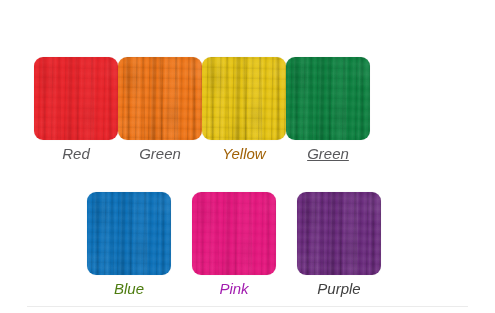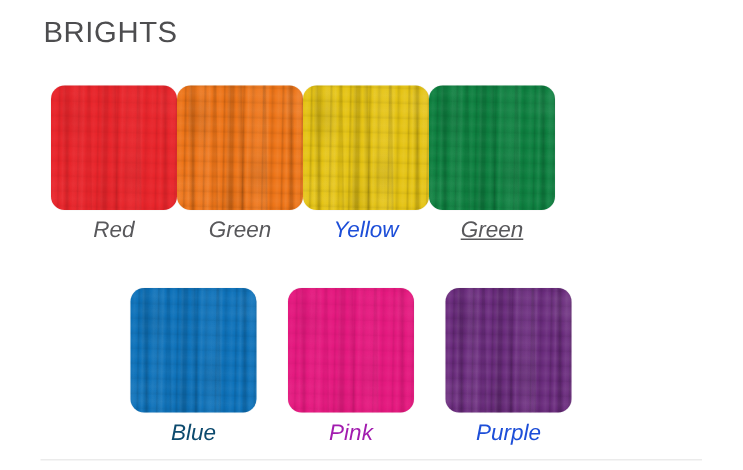--- a/index.html
+++ b/index.html
@@ -166,21 +166,20 @@
     width: 441px;
     height: 1px;
     background: #ebebeb;
   }
 </style>
 </head>
 <body style="background: rgb(255, 255, 255);">
 
 <div id="chart-root" style="background: rgb(255, 255, 255);">
 
-  <div id="chart-title" style="color: rgb(77, 77, 79);">BRIGHTS</div>
 
   <div class="swatch-row" id="swatch-row-1">
       <div class="swatch-cell">
         <div class="swatch-chip" style="background-color: rgb(232, 37, 43);">
           <div class="tex-wrap strength-low">
             <div class="tex tex-v1"></div>
             <div class="tex tex-v2"></div>
             <div class="tex tex-v3"></div>
             <div class="tex tex-h1"></div>
             <div class="tex tex-mottle"></div>
@@ -203,21 +202,21 @@
       <div class="swatch-cell">
         <div class="swatch-chip" style="background-color: rgb(229, 195, 18);">
           <div class="tex-wrap strength-high">
             <div class="tex tex-v1"></div>
             <div class="tex tex-v2"></div>
             <div class="tex tex-v3"></div>
             <div class="tex tex-h1"></div>
             <div class="tex tex-mottle"></div>
           </div>
         </div>
-        <div class="swatch-label" style="color: #1d4ed8;">Yellow</div>
+        <div class="swatch-label" style="color: #a16207;">Yellow</div>
       </div>
       <div class="swatch-cell">
         <div class="swatch-chip" style="background-color: rgb(14, 128, 64);">
           <div class="tex-wrap strength-medium">
             <div class="tex tex-v1"></div>
             <div class="tex tex-v2"></div>
             <div class="tex tex-v3"></div>
             <div class="tex tex-h1"></div>
             <div class="tex tex-mottle"></div>
           </div>
@@ -230,21 +229,21 @@
       <div class="swatch-cell">
         <div class="swatch-chip" style="background-color: rgb(14, 114, 186);">
           <div class="tex-wrap strength-medium">
             <div class="tex tex-v1"></div>
             <div class="tex tex-v2"></div>
             <div class="tex tex-v3"></div>
             <div class="tex tex-h1"></div>
             <div class="tex tex-mottle"></div>
           </div>
         </div>
-        <div class="swatch-label" style="color: #0c4a6e;">Blue</div>
+        <div class="swatch-label" style="color: #4d7c0f;">Blue</div>
       </div>
       <div class="swatch-cell">
         <div class="swatch-chip" style="background-color: rgb(229, 25, 127);">
           <div class="tex-wrap strength-low">
             <div class="tex tex-v1"></div>
             <div class="tex tex-v2"></div>
             <div class="tex tex-v3"></div>
             <div class="tex tex-h1"></div>
             <div class="tex tex-mottle"></div>
           </div>
@@ -254,19 +253,19 @@
       <div class="swatch-cell">
         <div class="swatch-chip" style="background-color: rgb(106, 43, 125);">
           <div class="tex-wrap strength-high">
             <div class="tex tex-v1"></div>
             <div class="tex tex-v2"></div>
             <div class="tex tex-v3"></div>
             <div class="tex tex-h1"></div>
             <div class="tex tex-mottle"></div>
           </div>
         </div>
-        <div class="swatch-label" style="color: #1d4ed8;">Purple</div>
+        <div class="swatch-label" style="color: #404040;">Purple</div>
       </div>
     </div>
 
   <div id="footer-divider" style="background: rgb(235, 235, 235);"></div>
 
 </div>
 
 </body></html>

